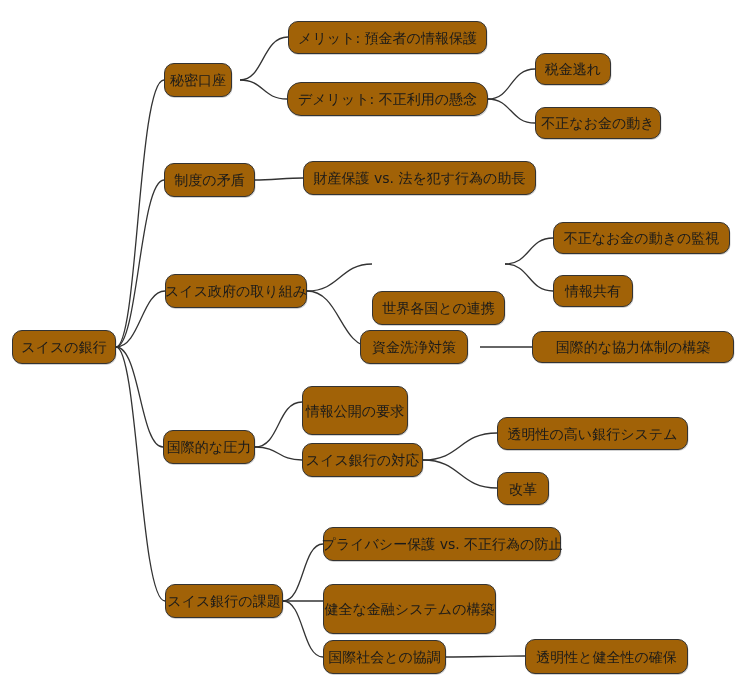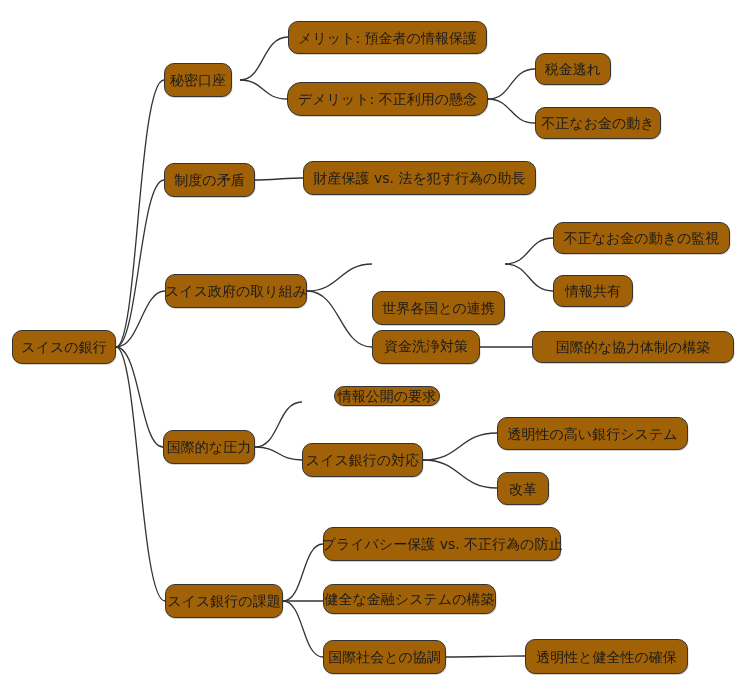--- a/index.html
+++ b/index.html
@@ -96,37 +96,37 @@
   <div class="node" style="left:303px; top:161px; width:233px; height:34px;">財産保護 vs. 法を犯す行為の助長</div>
 
   <div class="node" style="left:165px; top:274px; width:142px; height:34px;">スイス政府の取り組み</div>
 
   <div class="node" style="left:372px; top:247px; width:133px; height:34px;margin-top:44px;">世界各国との連携</div>
 
   <div class="node" style="left:553px; top:222px; width:177px; height:32px;">不正なお金の動きの監視</div>
 
   <div class="node" style="left:553px; top:275px; width:80px; height:32px;">情報共有</div>
 
-  <div class="node" style="left:372px; top:330px; width:108px; height:34px;font-family:Liberation Mono, monospace;">資金洗浄対策</div>
+  <div class="node" style="left:360px; top:330px; width:108px; height:34px;">資金洗浄対策</div>
 
   <div class="node" style="left:532px; top:331px; width:202px; height:32px;">国際的な協力体制の構築</div>
 
   <div class="node" style="left:163px; top:430px; width:92px; height:34px;">国際的な圧力</div>
 
-  <div class="node" style="left:302px; top:386px; width:106px; height:20px;margin-left:32px;">情報公開の要求</div>
+  <div class="node" style="left:302px; top:386px; width:106px; height:49px;">情報公開の要求</div>
 
   <div class="node" style="left:302px; top:443px; width:121px; height:34px;">スイス銀行の対応</div>
 
   <div class="node" style="left:497px; top:417px; width:191px; height:33px;text-align:right;">透明性の高い銀行システム</div>
 
   <div class="node" style="left:497px; top:472px; width:52px; height:33px;">改革</div>
 
   <div class="node" style="left:165px; top:584px; width:118px; height:34px;">スイス銀行の課題</div>
 
   <div class="node" style="left:323px; top:527px; width:238px; height:34px;">プライバシー保護 vs. 不正行為の防止</div>
 
-  <div class="node" style="left:323px; top:584px; width:173px; height:30px;">健全な金融システムの構築</div>
+  <div class="node" style="left:323px; top:584px; width:173px; height:50px;">健全な金融システムの構築</div>
 
   <div class="node" style="left:323px; top:640px; width:123px; height:34px;">国際社会との協調</div>
 
   <div class="node" style="left:525px; top:639px; width:163px; height:35px;">透明性と健全性の確保</div>
 
 </div>
 
 </body></html>

